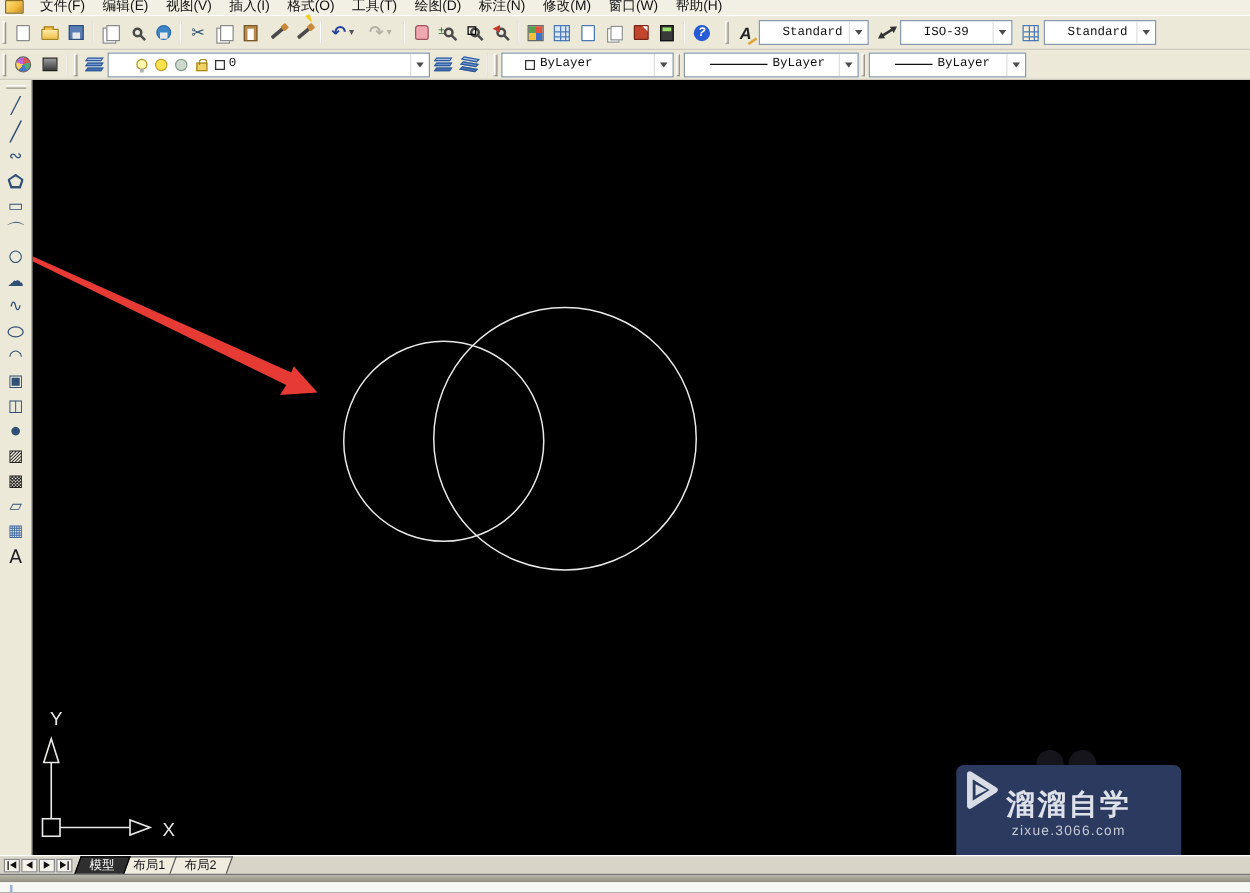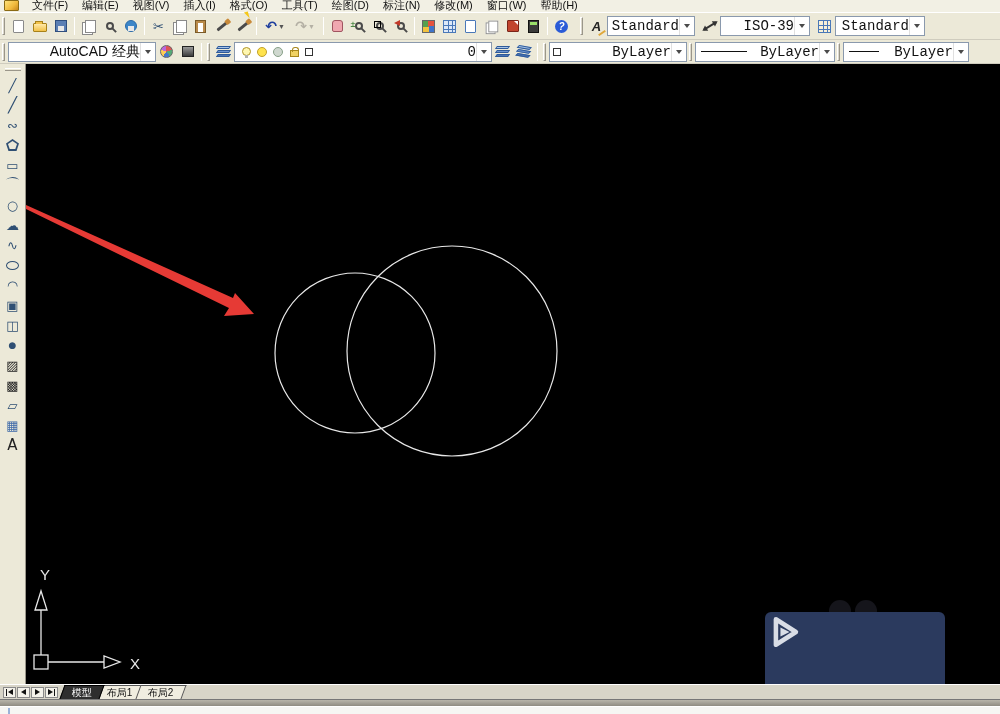--- a/index.html
+++ b/index.html
@@ -1,18 +1,18 @@
 <!DOCTYPE html>
 <html><head>
 <meta charset="utf-8">
 <style>
   * { margin:0; padding:0; box-sizing:border-box; }
   html,body { width:1000px; height:714px; overflow:hidden; }
   body { font-family:"Liberation Sans","DejaVu Sans",sans-serif; font-size:11px; color:#111; }
-  #root { position:relative; width:1000px; height:714px; background:#ece9d8;text-align:right; }
+  #root { position:relative; width:1000px; height:714px; background:#ece9d8; }
 
   
   .menubar { height:13px; display:flex; align-items:flex-end; background:#f2f0e4; border-bottom:1px solid #ffffff; overflow:hidden; padding-left:2px; }
   .appicon { width:15px; height:11px; margin:0 6px 1px 2px; background:linear-gradient(135deg,#ffe27a 0%,#f0b93c 60%,#c8861c 100%); border:1px solid #8a6a14; border-radius:1px; }
   .menu-item { padding:0 7px 1px 7px; line-height:12px; white-space:nowrap; cursor:default; }
 
   
   .tbrow { display:flex; align-items:center; background:#ece9d8; border-bottom:1px solid #cfccbe; }
   #row2 { height:27px; }
   #row3 { height:24px; }
@@ -72,21 +72,21 @@
   .ic-sun { width:10px; height:10px; border-radius:50%; background:#ffe34d; border:1px solid #c2a12a; }
   .ic-freeze { width:10px; height:10px; border-radius:50%; background:#cfd8cf; border:1px solid #88a088; }
   .ic-lock { width:9px; height:7px; background:#f0d264; border:1px solid #a8871c; position:relative; margin-top:4px; }
   .ic-lock::before { content:""; position:absolute; top:-4px; left:1px; width:5px; height:4px; border:1px solid #a8871c; border-bottom:none; border-radius:3px 3px 0 0; }
   .ic-colorbox { width:8px; height:8px; background:#fff; border:1px solid #333; }
   .ic-penta { width:13px; height:12px; background:#2f4f73; clip-path:polygon(50% 0,100% 38%,81% 100%,19% 100%,0 38%); position:relative; }
   .ic-penta::before { content:""; position:absolute; left:2px; top:2px; width:9px; height:8px; background:#ece9d8; clip-path:polygon(50% 0,100% 38%,81% 100%,19% 100%,0 38%); }
   .ic-ellipse { width:13px; height:9px; border:1px solid #2f4f73; border-radius:50%; }
 
   
-  .combo { height:20px; background:#fff; border:1px solid #8a99ad; display:flex; align-items:center; padding-left:3px; font-family:"Liberation Mono","DejaVu Sans Mono",monospace; font-size:14px; white-space:nowrap; overflow:hidden; }
+  .combo { height:20px; background:#fff; border:1px solid #8a99ad; display:flex; align-items:center; padding-left:18px; font-family:"Liberation Mono","DejaVu Sans Mono",monospace; font-size:10px; white-space:nowrap; overflow:hidden; }
   .combo .val { flex:1 1 auto; overflow:hidden; }
   .chev { margin-left:auto; width:15px; height:100%; display:flex; align-items:center; justify-content:center; border-left:1px solid #e0e0e0; flex:0 0 auto; }
   .chev b { width:0; height:0; border-left:3px solid transparent; border-right:3px solid transparent; border-top:4px solid #4a4a4a; }
   .lt-sample { width:46px; height:1px; background:#111; margin:0 4px 0 2px; flex:0 0 auto; }
 
   
   #drawbar { position:absolute; left:0; top:64px; width:26px; height:620px; background:#ece9d8; border-right:1px solid #9a968a; display:flex; flex-direction:column; align-items:center; padding-top:2px; }
   .hhandle { width:16px; height:3px; margin:2px 0 4px 0; border-top:1px solid #fff; border-bottom:1px solid #9a968a; }
   .dbtn { width:22px; height:20px; display:flex; align-items:center; justify-content:center; }
 
@@ -242,26 +242,20 @@
     <span class="combo" style="width:90px">
       <span class="val">Standard</span>
       <span class="chev">
           <b></b>
         </span>
     </span>
   </div>
 
   <div class="tbrow" id="row3">
     <span class="handle"></span>
-    <span class="combo" style="width:148px">
-      <span class="val" style="font-family:'Liberation Sans',sans-serif">AutoCAD 经典</span>
-      <span class="chev">
-          <b></b>
-        </span>
-    </span>
     <span class="tbtn">
         <i class="ic-gear"></i>
       </span>
     <span class="tbtn">
         <i class="ic-dark"></i>
       </span>
     <span class="vsep"></span>
     <span class="handle"></span>
     <span class="tbtn">
         <i class="ic-layers">
@@ -412,20 +406,24 @@
       <text x="104" y="605" fill="#e8e8e8" font-size="15" font-family="Liberation Sans, sans-serif">X</text>
     </svg>
 
     <span class="hump" style="left:803px; top:536px"></span>
     <span class="hump" style="left:829px; top:536px"></span>
     <div id="watermark" style="background:#2b3a5e">
       <svg width="40" height="40" viewBox="0 0 44 44">
         <path d="M12 8 L34 22 L12 36 Z" fill="none" stroke="#d9dde6" stroke-width="5" stroke-linejoin="round"></path>
         <path d="M17 17 L27 22 L17 27 Z" fill="#d9dde6"></path>
       </svg>
+      <div class="wm-text">
+        <span class="wm-title">溜溜自学</span>
+        <span class="wm-url">zixue.3066.com</span>
+      </div>
     </div>
   </div>
 
   <div id="tabbar">
     <span class="navbtn">
         <i class="tbar"></i>
         <i class="tri-l"></i>
       </span>
     <span class="navbtn">
         <i class="tri-l"></i>

